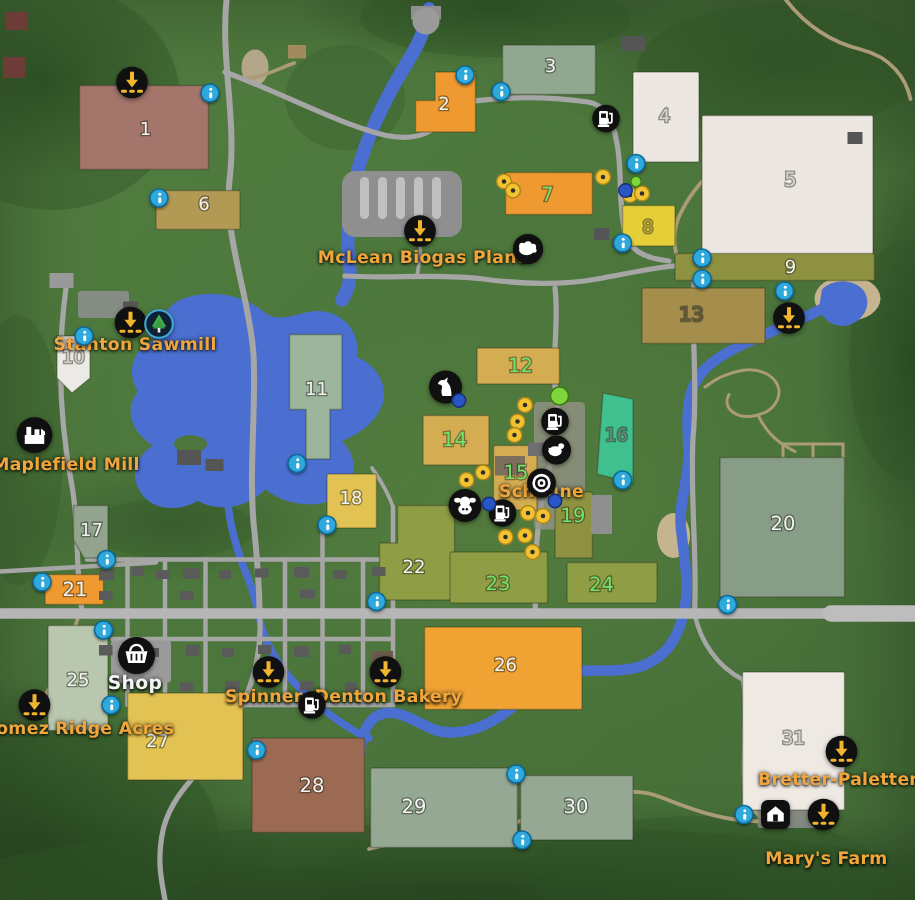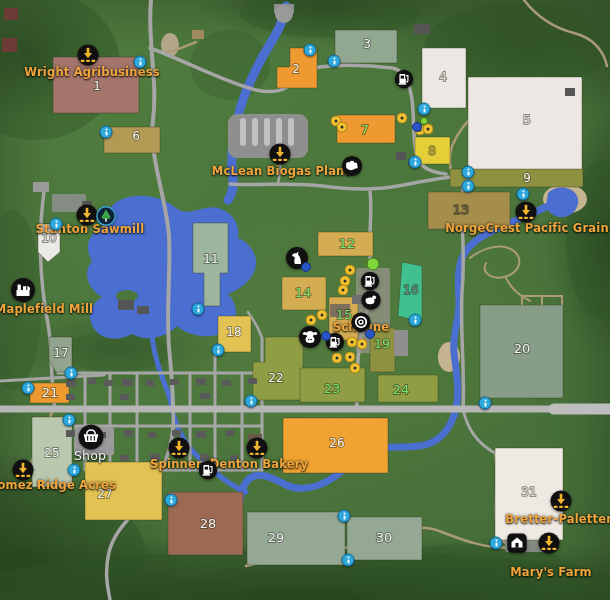--- a/index.html
+++ b/index.html
@@ -14,21 +14,21 @@
       radial-gradient(230px 150px at 4% 93%, rgba(14,34,11,.55), transparent 72%),
       radial-gradient(160px 60px at 19% 58%, rgba(25,50,20,.32), transparent 70%),
       radial-gradient(320px 210px at 58% 57%, rgba(125,155,72,.16), transparent 72%),
       linear-gradient(135deg,#527e40,#456e38);
     box-shadow:inset 0 0 70px rgba(0,0,0,.35);}
   svg.base{position:absolute;left:0;top:0;}
   .overlay{position:absolute;left:0;top:0;width:100%;height:100%;}
   .label{position:absolute;transform:translate(-50%,-50%);white-space:nowrap;
     color:#f0a63c;font-size:11.5px;font-weight:600;letter-spacing:.2px;
     text-shadow:0 1px 2px rgba(0,0,0,.9),0 0 3px rgba(0,0,0,.65);}
-  .label.white{color:#f4f4f4;font-size:12.5px;font-weight:400;}
+  .label.white{color:#f4f4f4;font-size:12.5px;font-weight:700;}
   .icon{position:absolute;transform:translate(-50%,-50%);line-height:0;
     filter:drop-shadow(0 1px 1.5px rgba(0,0,0,.5));}
   .icon svg{display:block;}
   .ic-sell svg{width:23px;height:23px;} .ic-fuel svg{width:20px;height:20px;}
   .ic-cart svg{width:27px;height:27px;} .ic-tree svg{width:21px;height:21px;}
   .ic-mill svg{width:26px;height:26px;} .ic-horse svg{width:24px;height:24px;}
   .ic-sheep svg{width:22px;height:22px;} .ic-chicken svg{width:21px;height:21px;}
   .ic-spiral svg{width:21px;height:21px;} .ic-cow svg{width:24px;height:24px;}
   .ic-barn svg{width:22px;height:22px;}
   .marker{position:absolute;width:11px;height:11px;border-radius:50%;
@@ -239,25 +239,23 @@
         <text x="52" y="457" text-anchor="middle" class="fnum" font-size="12" fill="#f2f2f2">25</text>
         <text x="337" y="447" text-anchor="middle" class="fnum" font-size="12" fill="#f2f2f2">26</text>
         <text x="105" y="498" text-anchor="middle" class="fnum" font-size="12" fill="#f2f2f2">27</text>
         <text x="208" y="528" text-anchor="middle" class="fnum" font-size="13" fill="#f2f2f2">28</text>
         <text x="276" y="542" text-anchor="middle" class="fnum" font-size="13" fill="#f2f2f2">29</text>
         <text x="384" y="542" text-anchor="middle" class="fnum" font-size="13" fill="#f2f2f2">30</text>
         <text x="529" y="496" text-anchor="middle" class="fnum" font-size="12" fill="#d9d3cc">31</text>
       </g>
   </svg>
   <div class="overlay" id="overlay">
-      <div class="label" style="left: 92px; top: 72px;">Wright Agribusiness</div>
       <div class="label" style="left: 281px; top: 171px;">McLean Biogas Plant</div>
       <div class="label" style="left: 90px; top: 229px;">Stanton Sawmill</div>
       <div class="label" style="left: 44px; top: 309px;">Maplefield Mill</div>
-      <div class="label" style="left: 527px; top: 228px;">NorgeCrest Pacific Grain</div>
       <div class="label" style="left: 361px; top: 327px;">Scheune</div>
       <div class="label white" style="left: 90px; top: 455px;">Shop</div>
       <div class="label" style="left: 52px; top: 485px;">Gomez Ridge Acres</div>
       <div class="label" style="left: 182px; top: 464px;">Spinnerei</div>
       <div class="label" style="left: 259px; top: 464px;">Denton Bakery</div>
       <div class="label" style="left: 560px; top: 519px;">Bretter-Paletten</div>
       <div class="label" style="left: 551px; top: 572px;">Mary's Farm</div>
       <div class="icon ic-sell" style="left: 88px; top: 55px;">
         <svg viewBox="0 0 24 24">
           <circle cx="12" cy="12" r="11" fill="#101010"></circle>

